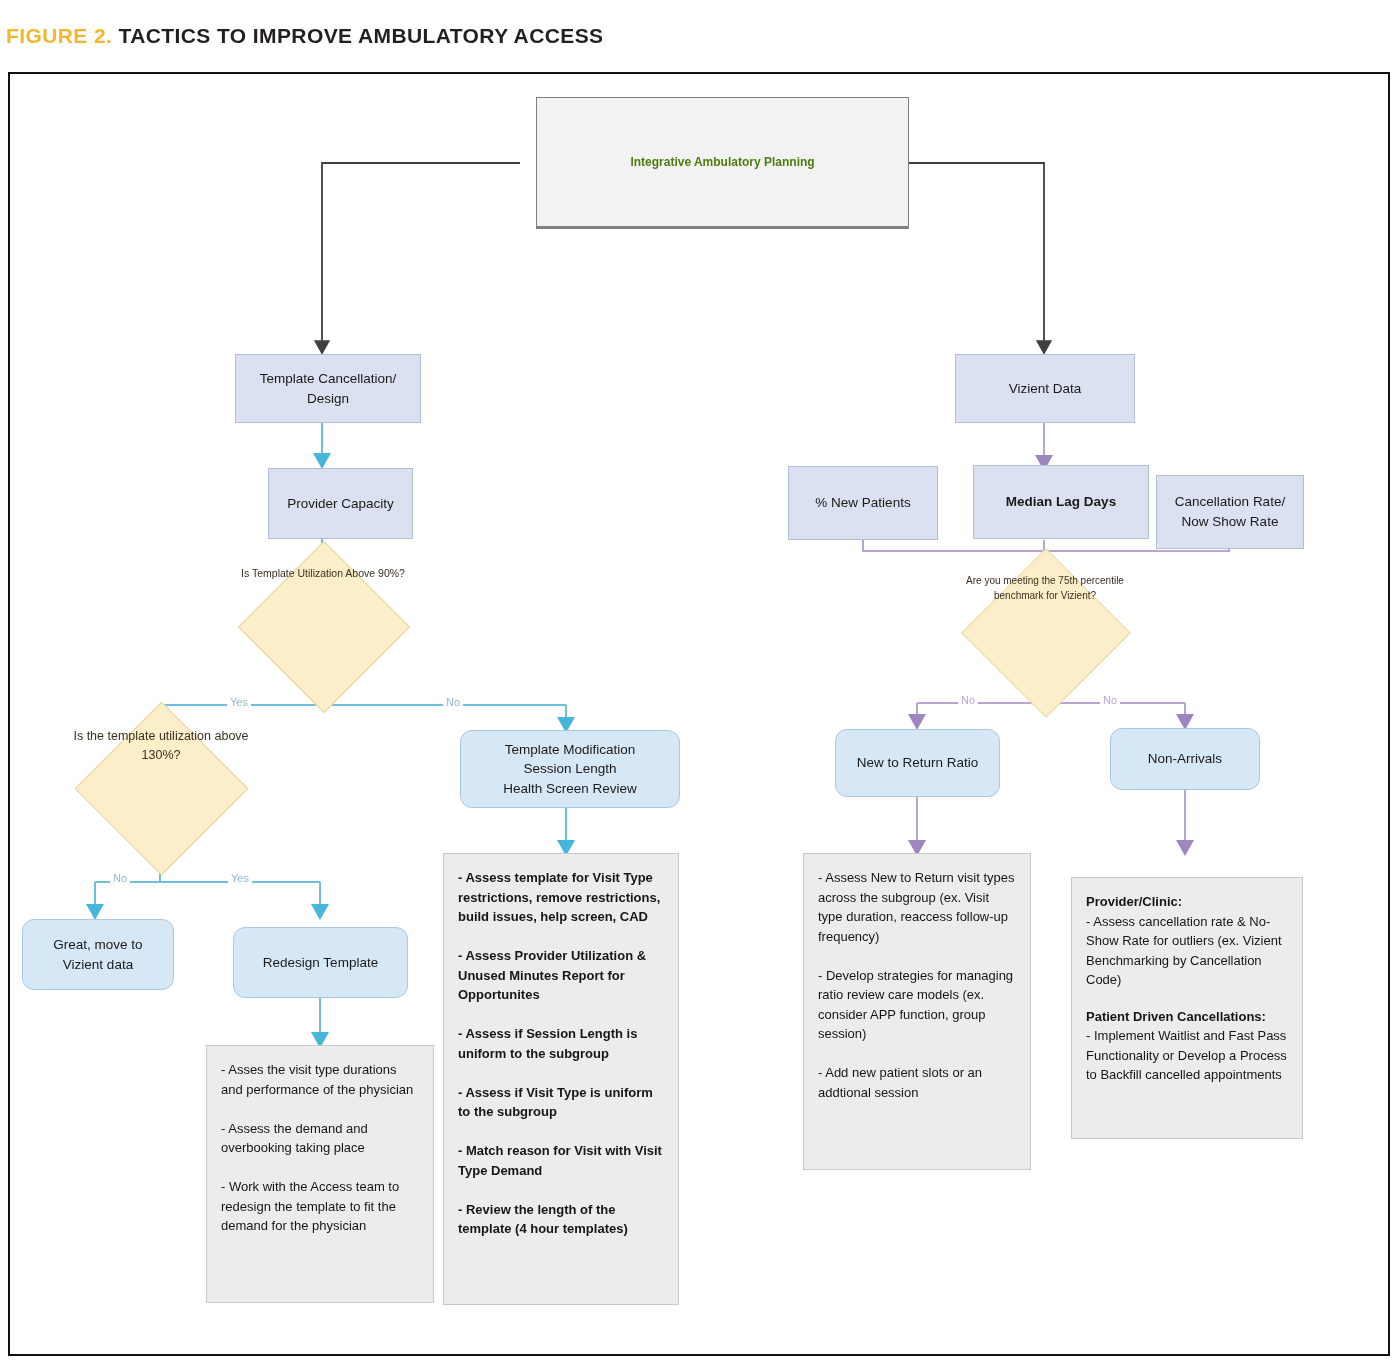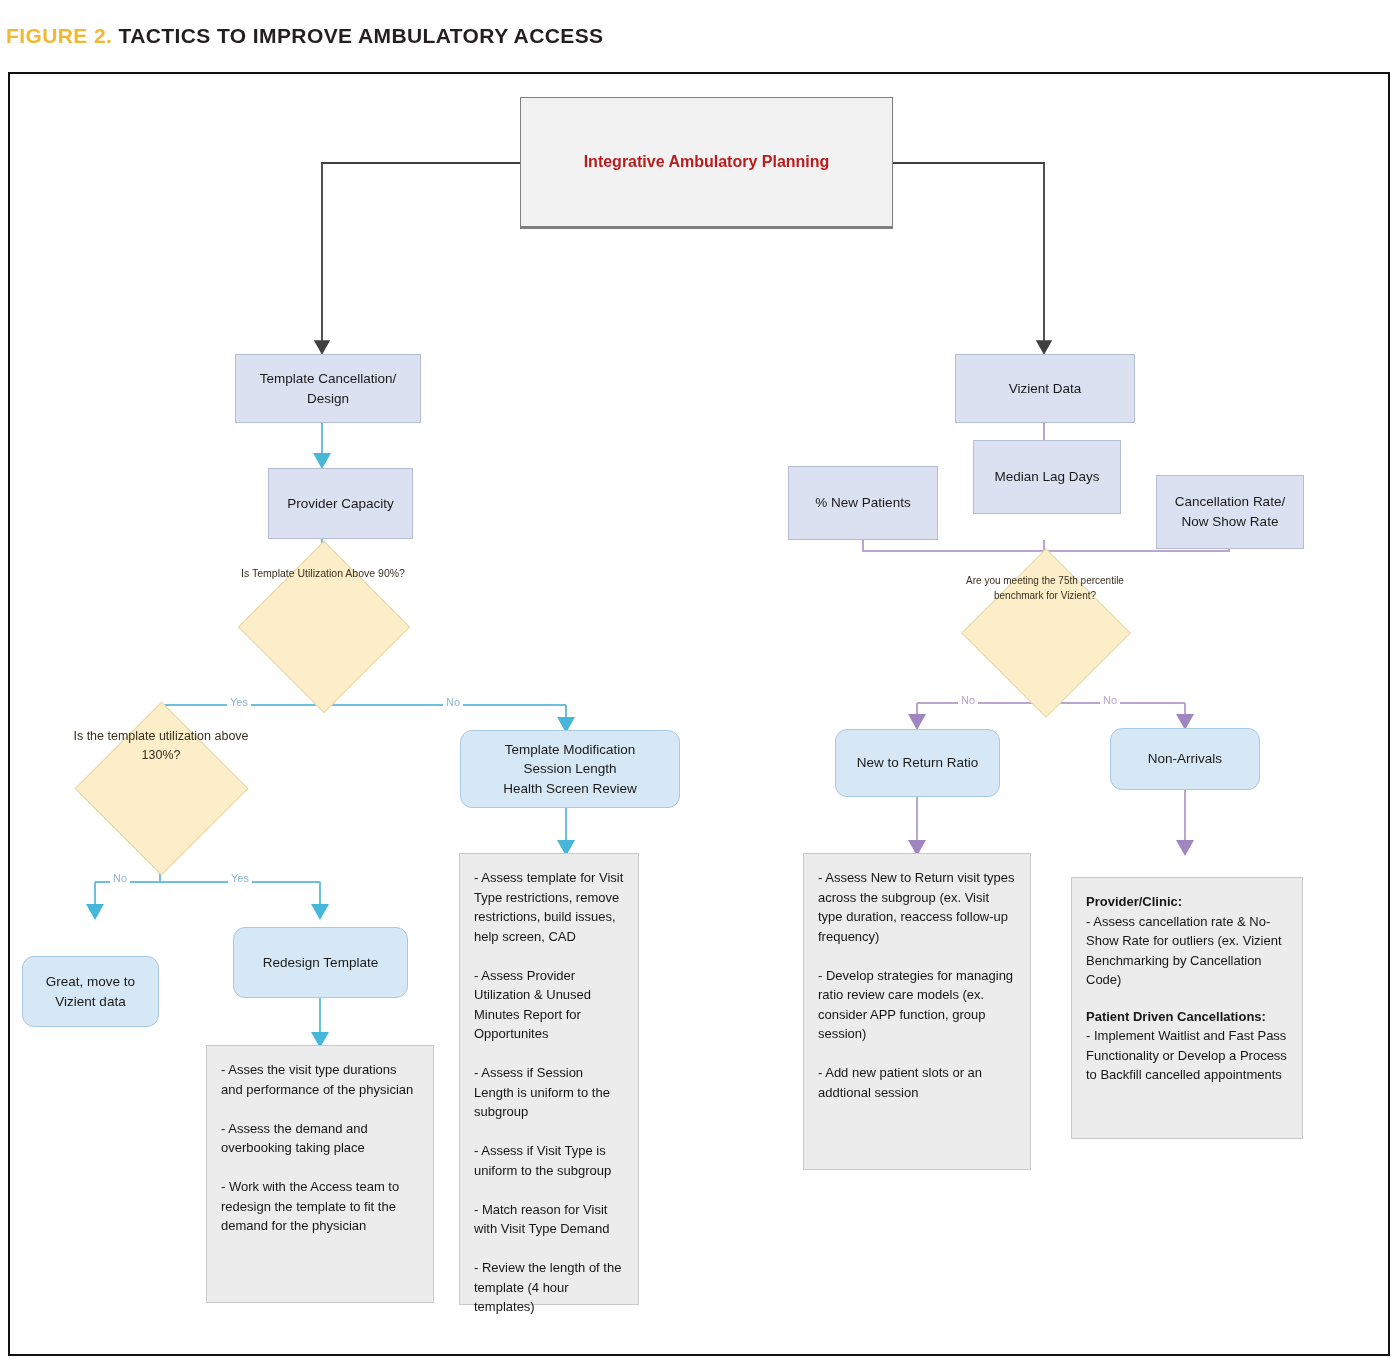--- a/index.html
+++ b/index.html
@@ -17,21 +17,21 @@
 
   
   #connectors{position:absolute;left:0;top:0;width:1400px;height:1368px;pointer-events:none;}
 
   
   .node{position:absolute;box-sizing:border-box;display:flex;align-items:center;
         justify-content:center;text-align:center;}
   .node .lbl{display:block;width:100%;white-space:pre-line;}
 
   .n-top{background:#f2f2f2;border:1px solid #7f7f7f;box-shadow:0 2px 0 0 #808080;
-         font-size:16px;font-weight:bold;color:#b91c1c;}
+         font-size:12px;font-weight:bold;color:#4d7c0f;margin-left:16px;}
   .n-rect{background:#dbe1f0;border:1px solid #b3bdd6;font-size:13.5px;color:#1a1a1a;
           line-height:1.45;}
   .n-round{background:#d6e7f5;border:1px solid #a9c8e2;border-radius:12px;
            font-size:13.5px;color:#1a1a1a;line-height:1.45;}
   .n-diamond{font-size:10.5px;color:#3a3020;line-height:1.5;}
   .n-diamond .dwrap{position:absolute;inset:0;}
   .n-diamond .dshape{position:absolute;inset:0;background:#fbeec8;
        border:1px solid #e6d7a6;transform:rotate(45deg);}
   .n-diamond .dtext{position:absolute;inset:0;display:flex;align-items:flex-start;
        justify-content:center;padding:0 10px;box-sizing:border-box;}
@@ -145,38 +145,38 @@
 
 <div class="edge-label el-blue" style="left:110px;top:872px;"><span>No</span></div>
 <div class="edge-label el-blue" style="left:228px;top:872px;"><span>Yes</span></div>
 
 <div class="node n-round" style="left:460px;top:730px;width:220px;height:78px;">
   <span class="lbl">Template Modification
 Session Length
 Health Screen Review</span>
 </div>
 
-<div class="node n-round" style="left:22px;top:956px;width:137px;height:71px;">
+<div class="node n-round" style="left:22px;top:919px;width:152px;height:71px;">
   <span class="lbl">Great, move to
 Vizient data</span>
 </div>
 
 <div class="node n-round" style="left:233px;top:919px;width:175px;height:71px;margin-top:8px;">
   <span class="lbl">Redesign Template</span>
 </div>
 
 <div class="node n-note" style="left:206px;top:1045px;width:228px;height:258px;">
   <span class="lbl">- Asses the visit type durations and performance of the physician
 
 - Assess the demand and overbooking taking place
 
 - Work with the Access team to redesign the template to fit the demand for the physician</span>
 </div>
 
-<div class="node n-note" style="left:459px;top:853px;width:180px;height:452px;">
+<div class="node n-note" style="left:443px;top:853px;width:236px;height:452px;font-weight:bold;">
   <span class="lbl">- Assess template for Visit Type restrictions, remove restrictions, build issues, help screen, CAD
 
 - Assess Provider Utilization &amp; Unused Minutes Report for Opportunites
 
 - Assess if Session Length is uniform to the subgroup
 
 - Assess if Visit Type is uniform to the subgroup
 
 - Match reason for Visit with Visit Type Demand
 
@@ -184,21 +184,21 @@
 </div>
 
 <div class="node n-rect" style="left:955px;top:354px;width:180px;height:69px;">
   <span class="lbl">Vizient Data</span>
 </div>
 
 <div class="node n-rect" style="left:788px;top:466px;width:150px;height:74px;">
   <span class="lbl">% New Patients</span>
 </div>
 
-<div class="node n-rect" style="left:973px;top:440px;width:148px;height:74px;">
+<div class="node n-rect" style="left:973px;top:465px;width:176px;height:74px;font-weight:bold;">
   <span class="lbl">Median Lag Days</span>
 </div>
 
 <div class="node n-rect" style="left:1156px;top:466px;width:148px;height:74px;margin-top:9px;">
   <span class="lbl">Cancellation Rate/
 Now Show Rate</span>
 </div>
 
 <div class="node n-diamond" style="left:954px;top:573px;width:182px;height:118px;">
   <div class="dwrap">

